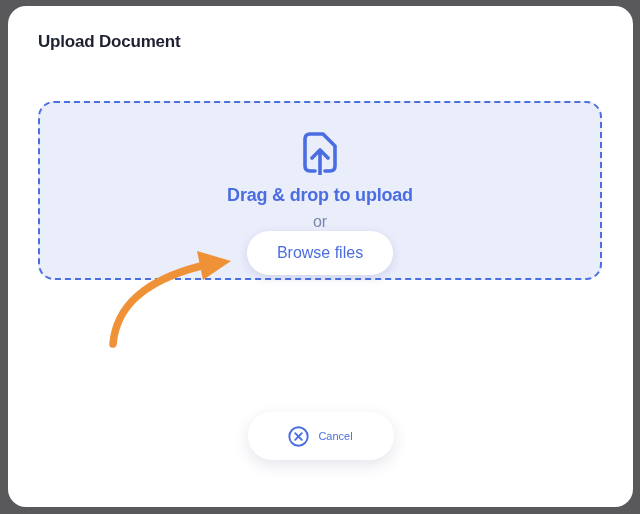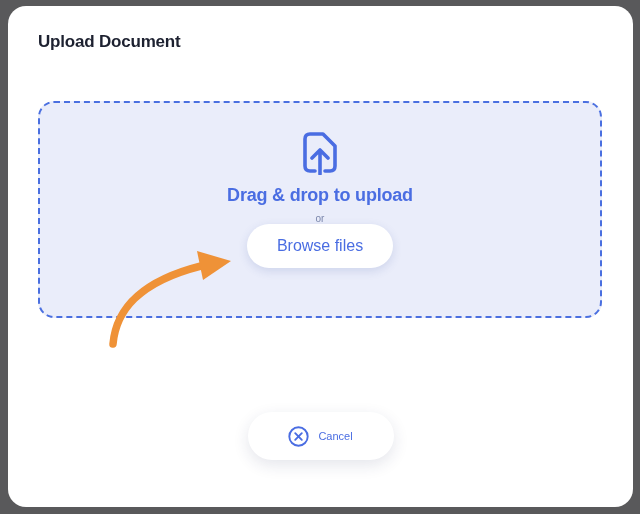--- a/index.html
+++ b/index.html
@@ -25,21 +25,21 @@
     position: absolute;
     left: 30px; top: 26px;
     font-size: 17px;
     font-weight: 700;
     color: #1d2130;
     letter-spacing: -0.2px;
   }
   .dropzone {
     position: absolute;
     left: 30px; top: 95px;
-    width: 564px; height: 217px;
+    width: 564px; height: 179px;
     background: #eaedfa;
     border: 2px dashed #4a6fe0;
     border-radius: 16px;
     display: flex;
     flex-direction: column;
     align-items: center;
   }
   .upload-icon {
     margin-top: 28px;
     width: 40px; height: 44px;
@@ -47,21 +47,21 @@
   }
   .dz-heading {
     margin-top: 10px;
     font-size: 18px;
     font-weight: 700;
     color: #4a6de2;
     letter-spacing: -0.2px;
   }
   .dz-or {
     margin-top: 7px;
-    font-size: 10px;
+    font-size: 16px;
     color: #7b87ac;
   }
   .browse-btn {
     width: 146px; height: 44px;
     background: #ffffff;
     border: none;
     border-radius: 22px;
     box-shadow: 0 3px 10px rgba(55, 80, 160, 0.16);
     font-family: "Liberation Sans", sans-serif;
     font-size: 16px;

